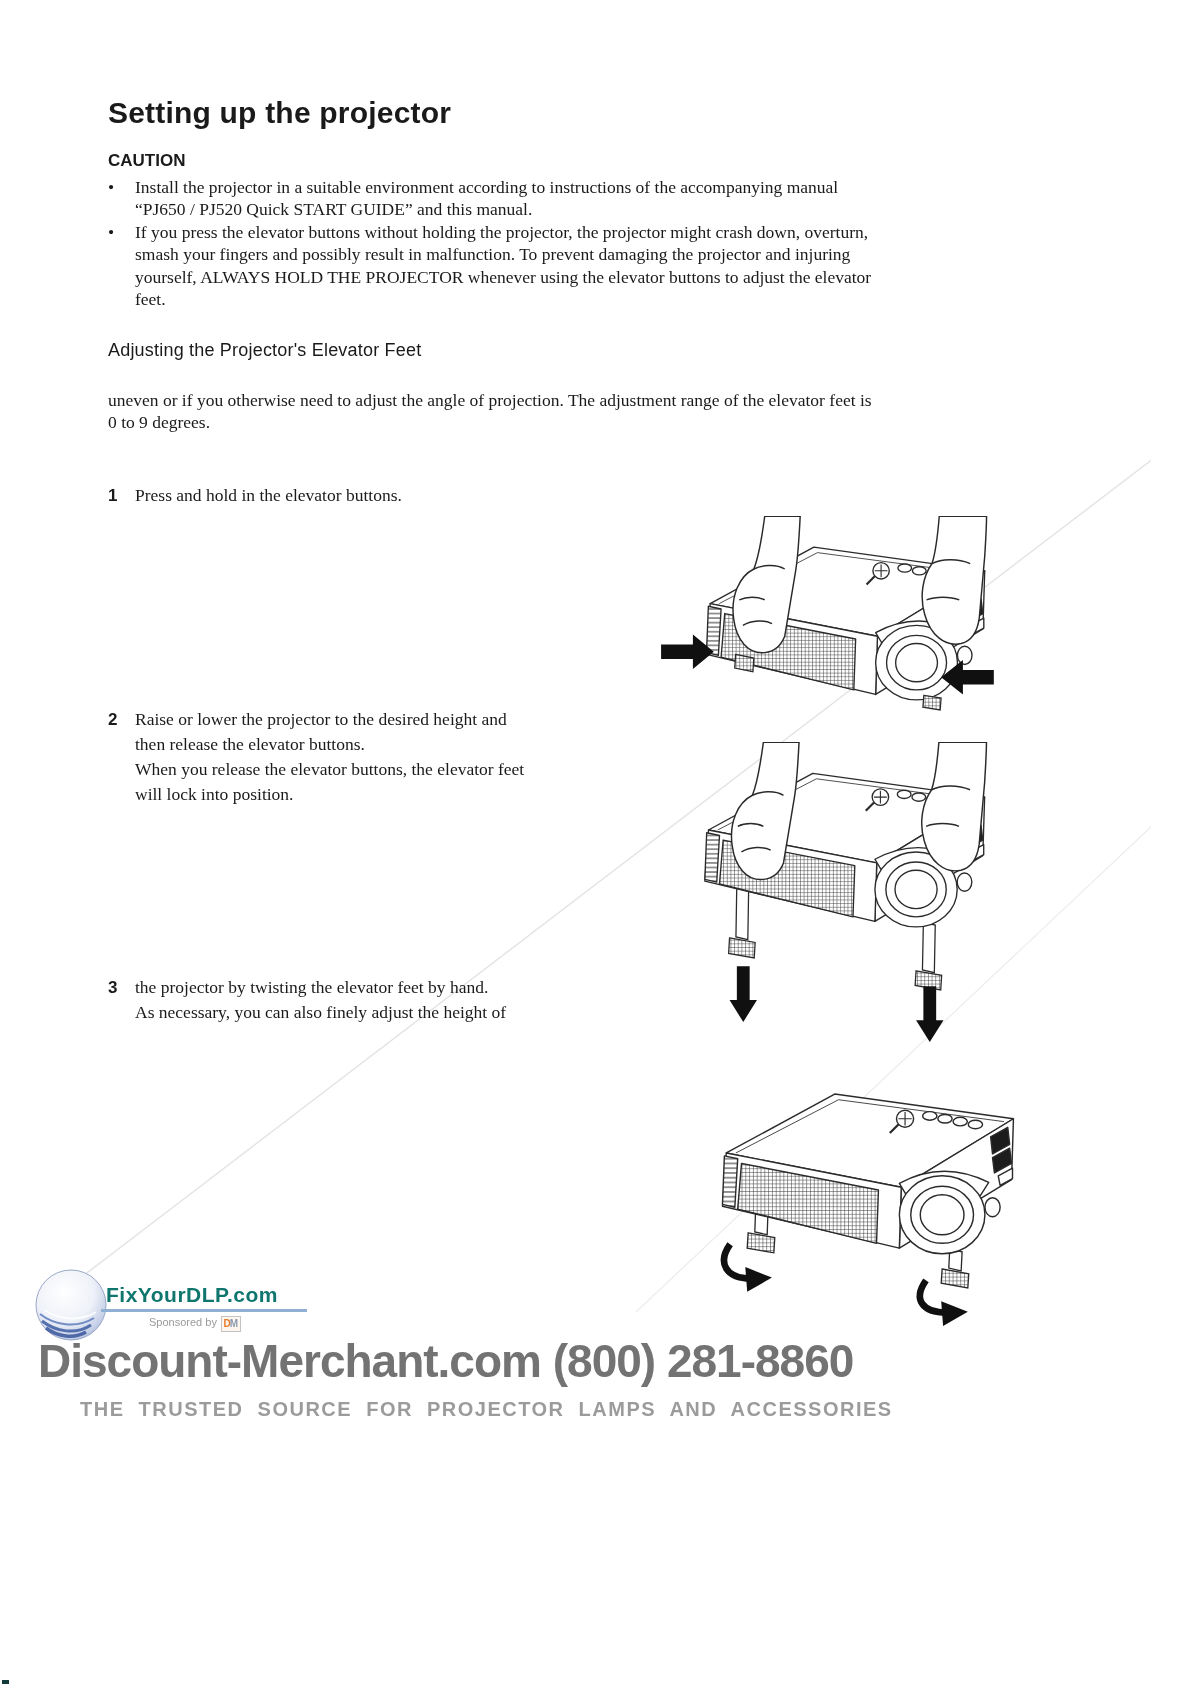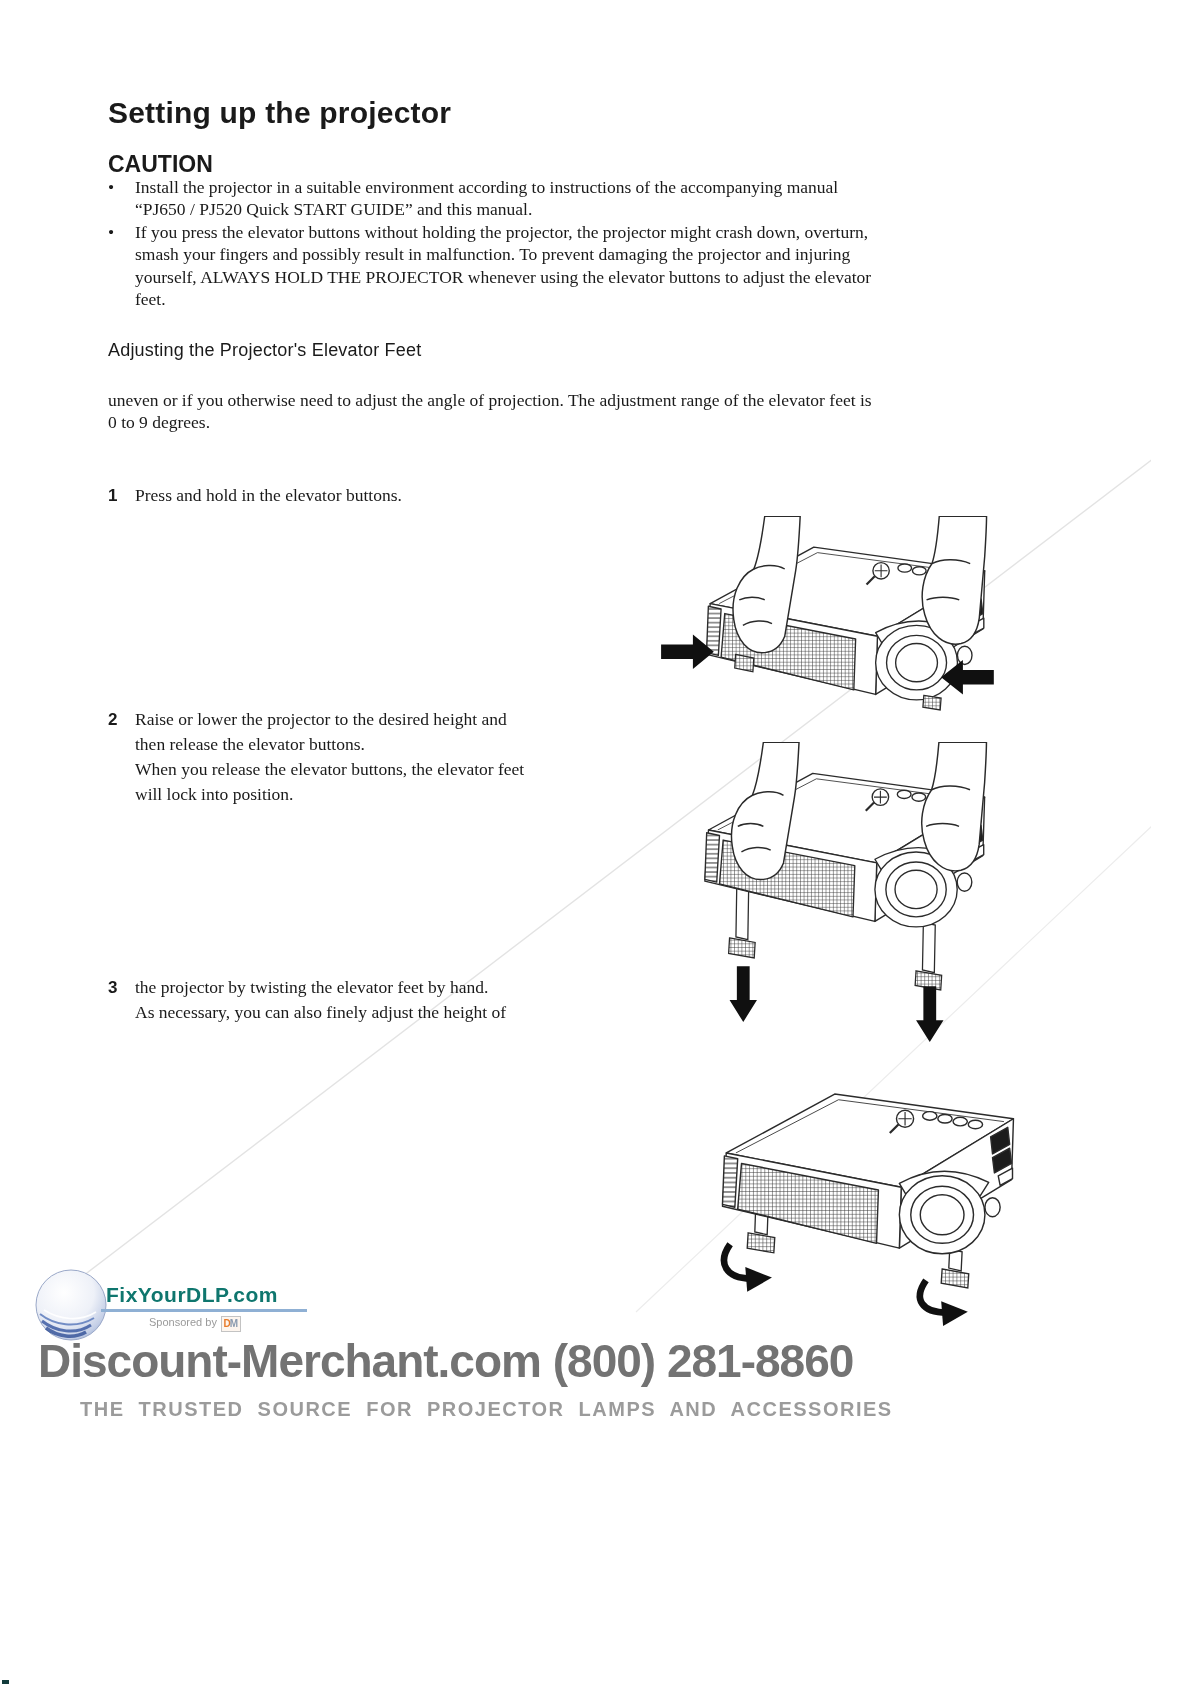--- a/index.html
+++ b/index.html
@@ -3,21 +3,21 @@
 <meta charset="utf-8">
 <style>
   html,body{margin:0;padding:0;background:#ffffff;}
   #page{position:relative;width:1151px;height:1685px;background:#ffffff;overflow:hidden;
         font-family:"Liberation Serif", serif;color:#1a1a1a;}
   .abs{position:absolute;}
   .sans{font-family:"Liberation Sans", sans-serif;}
   .nowrap{white-space:nowrap;}
 
   .doc-title{left:108px;top:96px;font-weight:bold;font-size:30px;letter-spacing:0.2px;}
-  .caution-label{left:108px;top:151px;font-weight:bold;font-size:23px;}
+  .caution-label{left:108px;top:151px;font-weight:bold;font-size:17px;}
   .caution-list{left:108px;top:176px;font-size:17.5px;line-height:22.4px;}
   .bullet-row{display:flex;}
   .bullet-glyph{width:27px;flex:0 0 27px;}
   .h2{left:108px;top:340px;font-weight:normal;font-size:18px;letter-spacing:0.2px;}
   .intro{left:108px;top:389px;font-size:17.5px;line-height:22.4px;}
 
   .step{font-size:17.5px;line-height:25px;}
   .stepnum{position:absolute;left:0;top:0;font-family:"Liberation Sans",sans-serif;
            font-weight:bold;font-size:17px;line-height:25px;}
   .steplines{margin-left:27px;}

